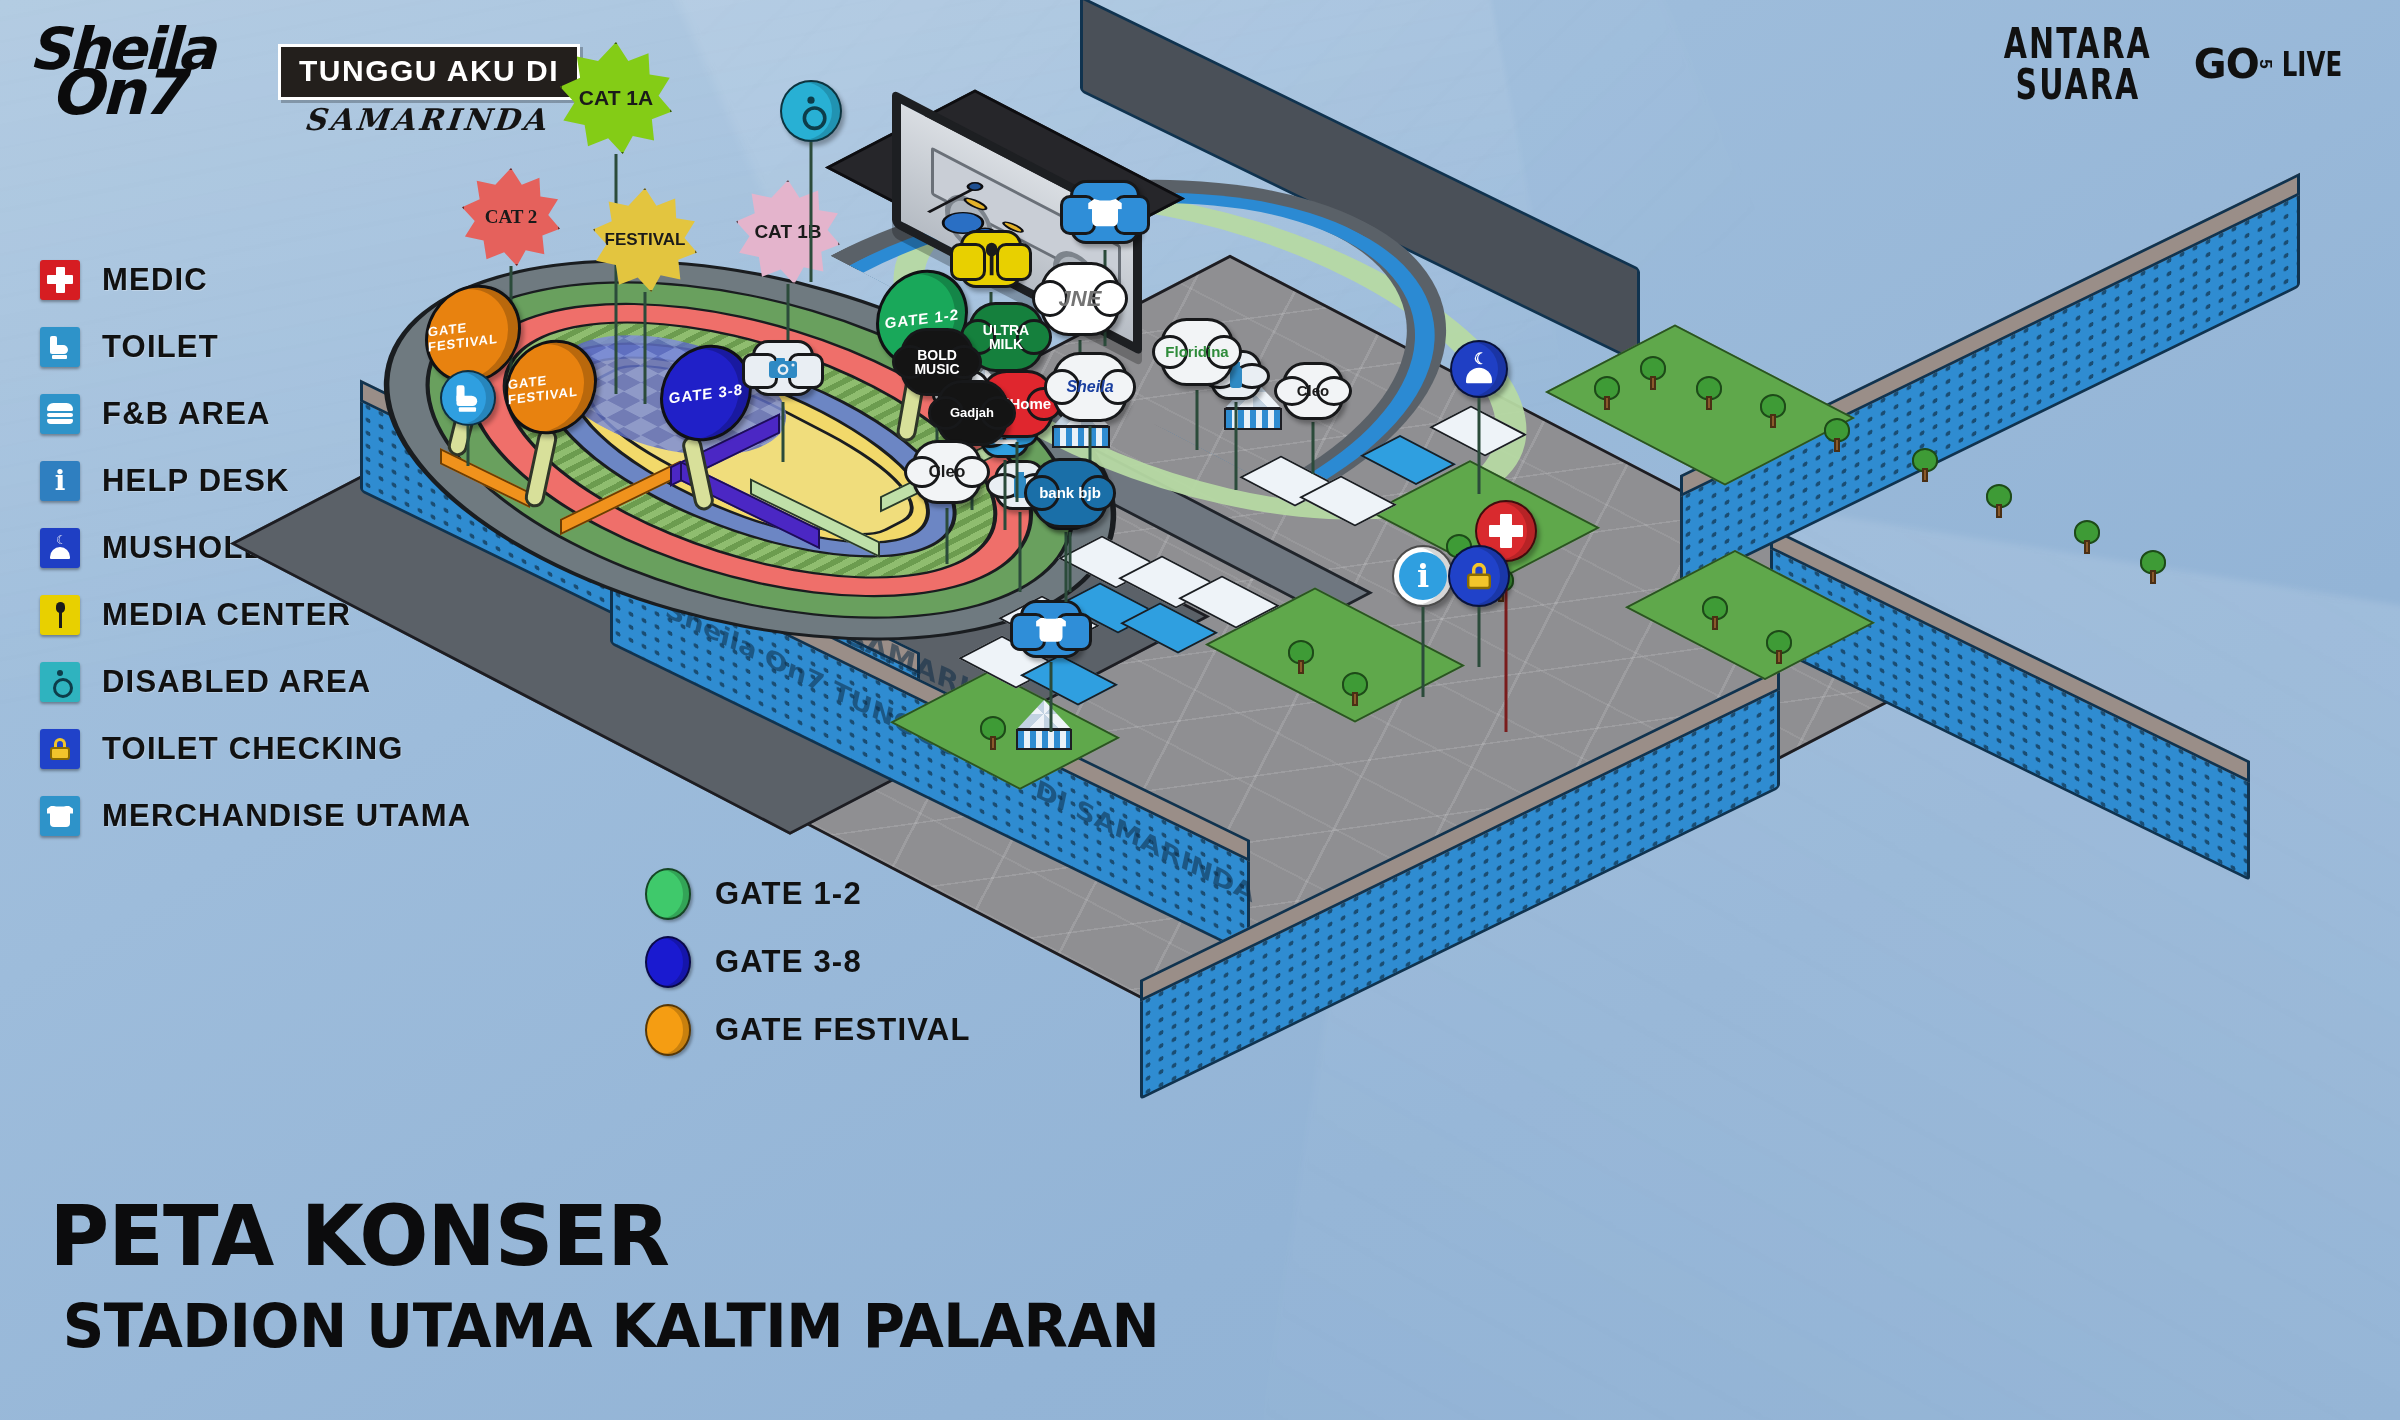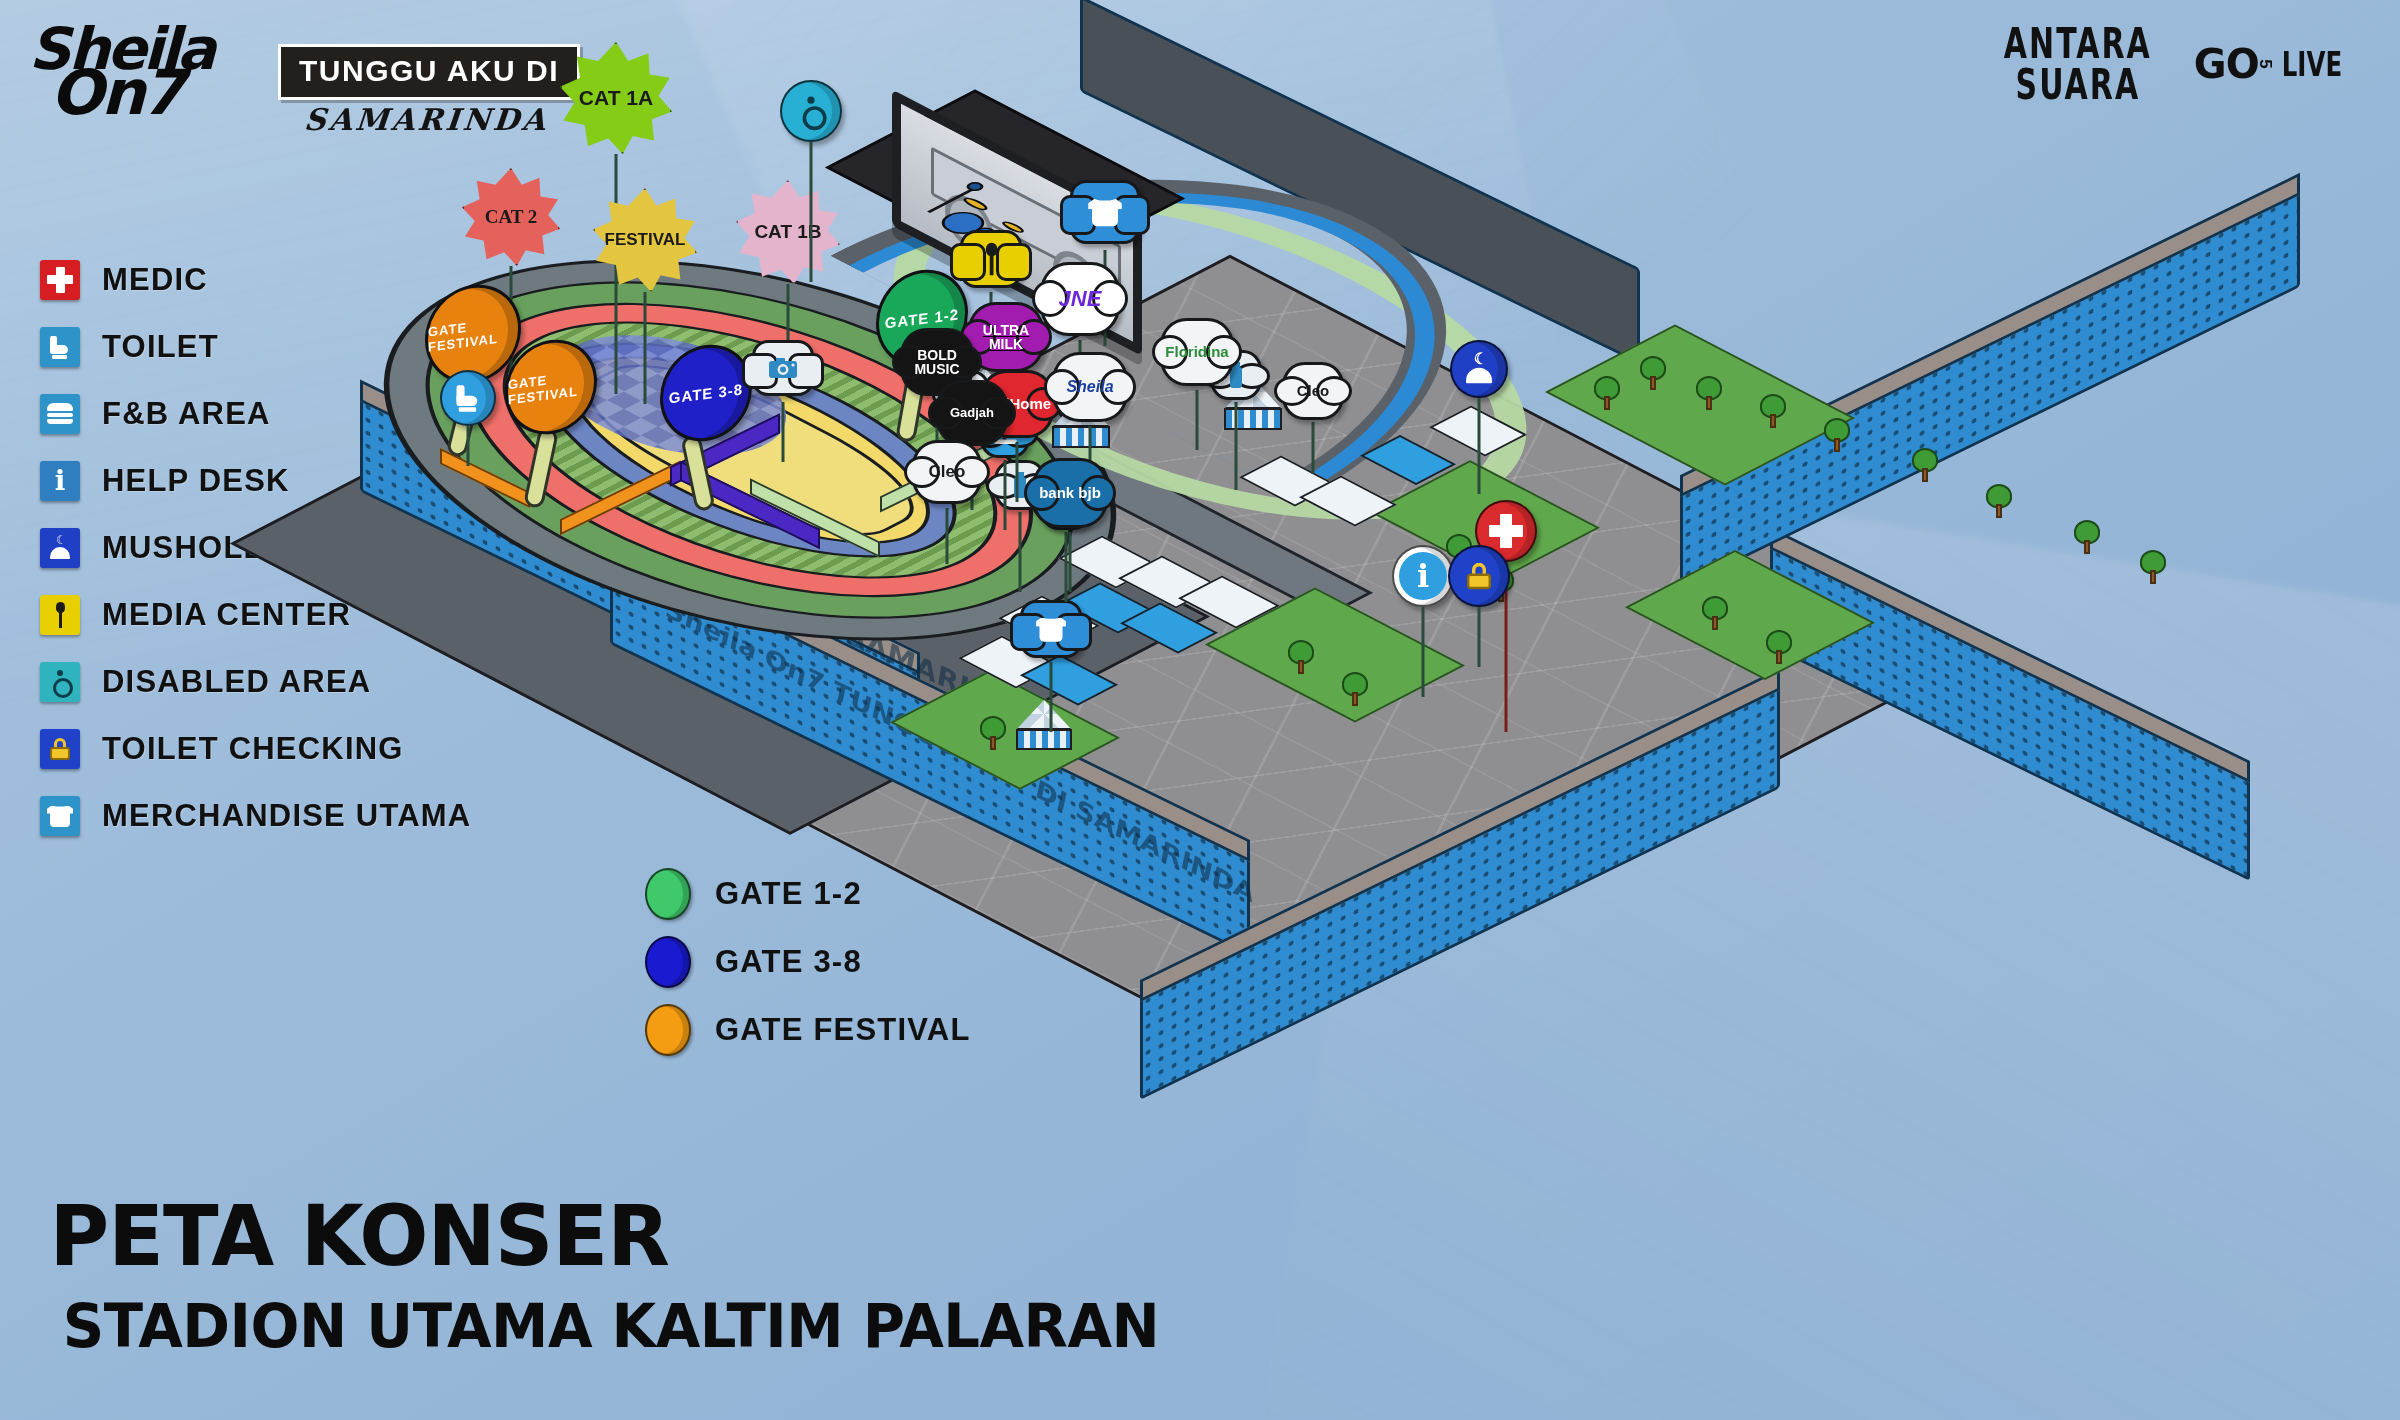--- a/index.html
+++ b/index.html
@@ -811,26 +811,26 @@
             <span class="b1"></span>
             <span class="b2"></span>
             <span class="b3"></span>
           </div>
       </div>
     </div>
 
     <div class="marker" style="left:660px; top:222px;">
       <div class="mk-pole" style="top:78px; height:64px;"></div>
       <div class="mk-flower" style="width:80px; height:74px; background:#ffffff;">
-        <span class="flower-lbl" style="color:#6d28d9; font-weight:900; font-size:22px; font-style:italic;">JNE</span>
+        <span class="flower-lbl" style="color:#737373; font-weight:900; font-size:22px; font-style:italic;">JNE</span>
       </div>
     </div>
     <div class="marker" style="left:588px; top:262px;">
       <div class="mk-pole" style="top:74px; height:60px;"></div>
-      <div class="mk-flower" style="width:76px; height:70px; background:#a21caf;text-decoration:underline;">
+      <div class="mk-flower" style="width:76px; height:70px; background:#15803d;">
         <span class="flower-lbl" style="color:#fff; font-weight:900; font-size:14px;">ULTRA MILK</span>
       </div>
     </div>
     <div class="marker" style="left:520px; top:288px;">
       <div class="mk-pole" style="top:72px; height:60px;"></div>
       <div class="mk-flower" style="width:74px; height:68px; background:#141414;">
         <span class="flower-lbl" style="color:#fff; font-weight:900; font-size:14px;">BOLD MUSIC</span>
       </div>
     </div>
     <div class="marker" style="left:600px; top:330px;">

